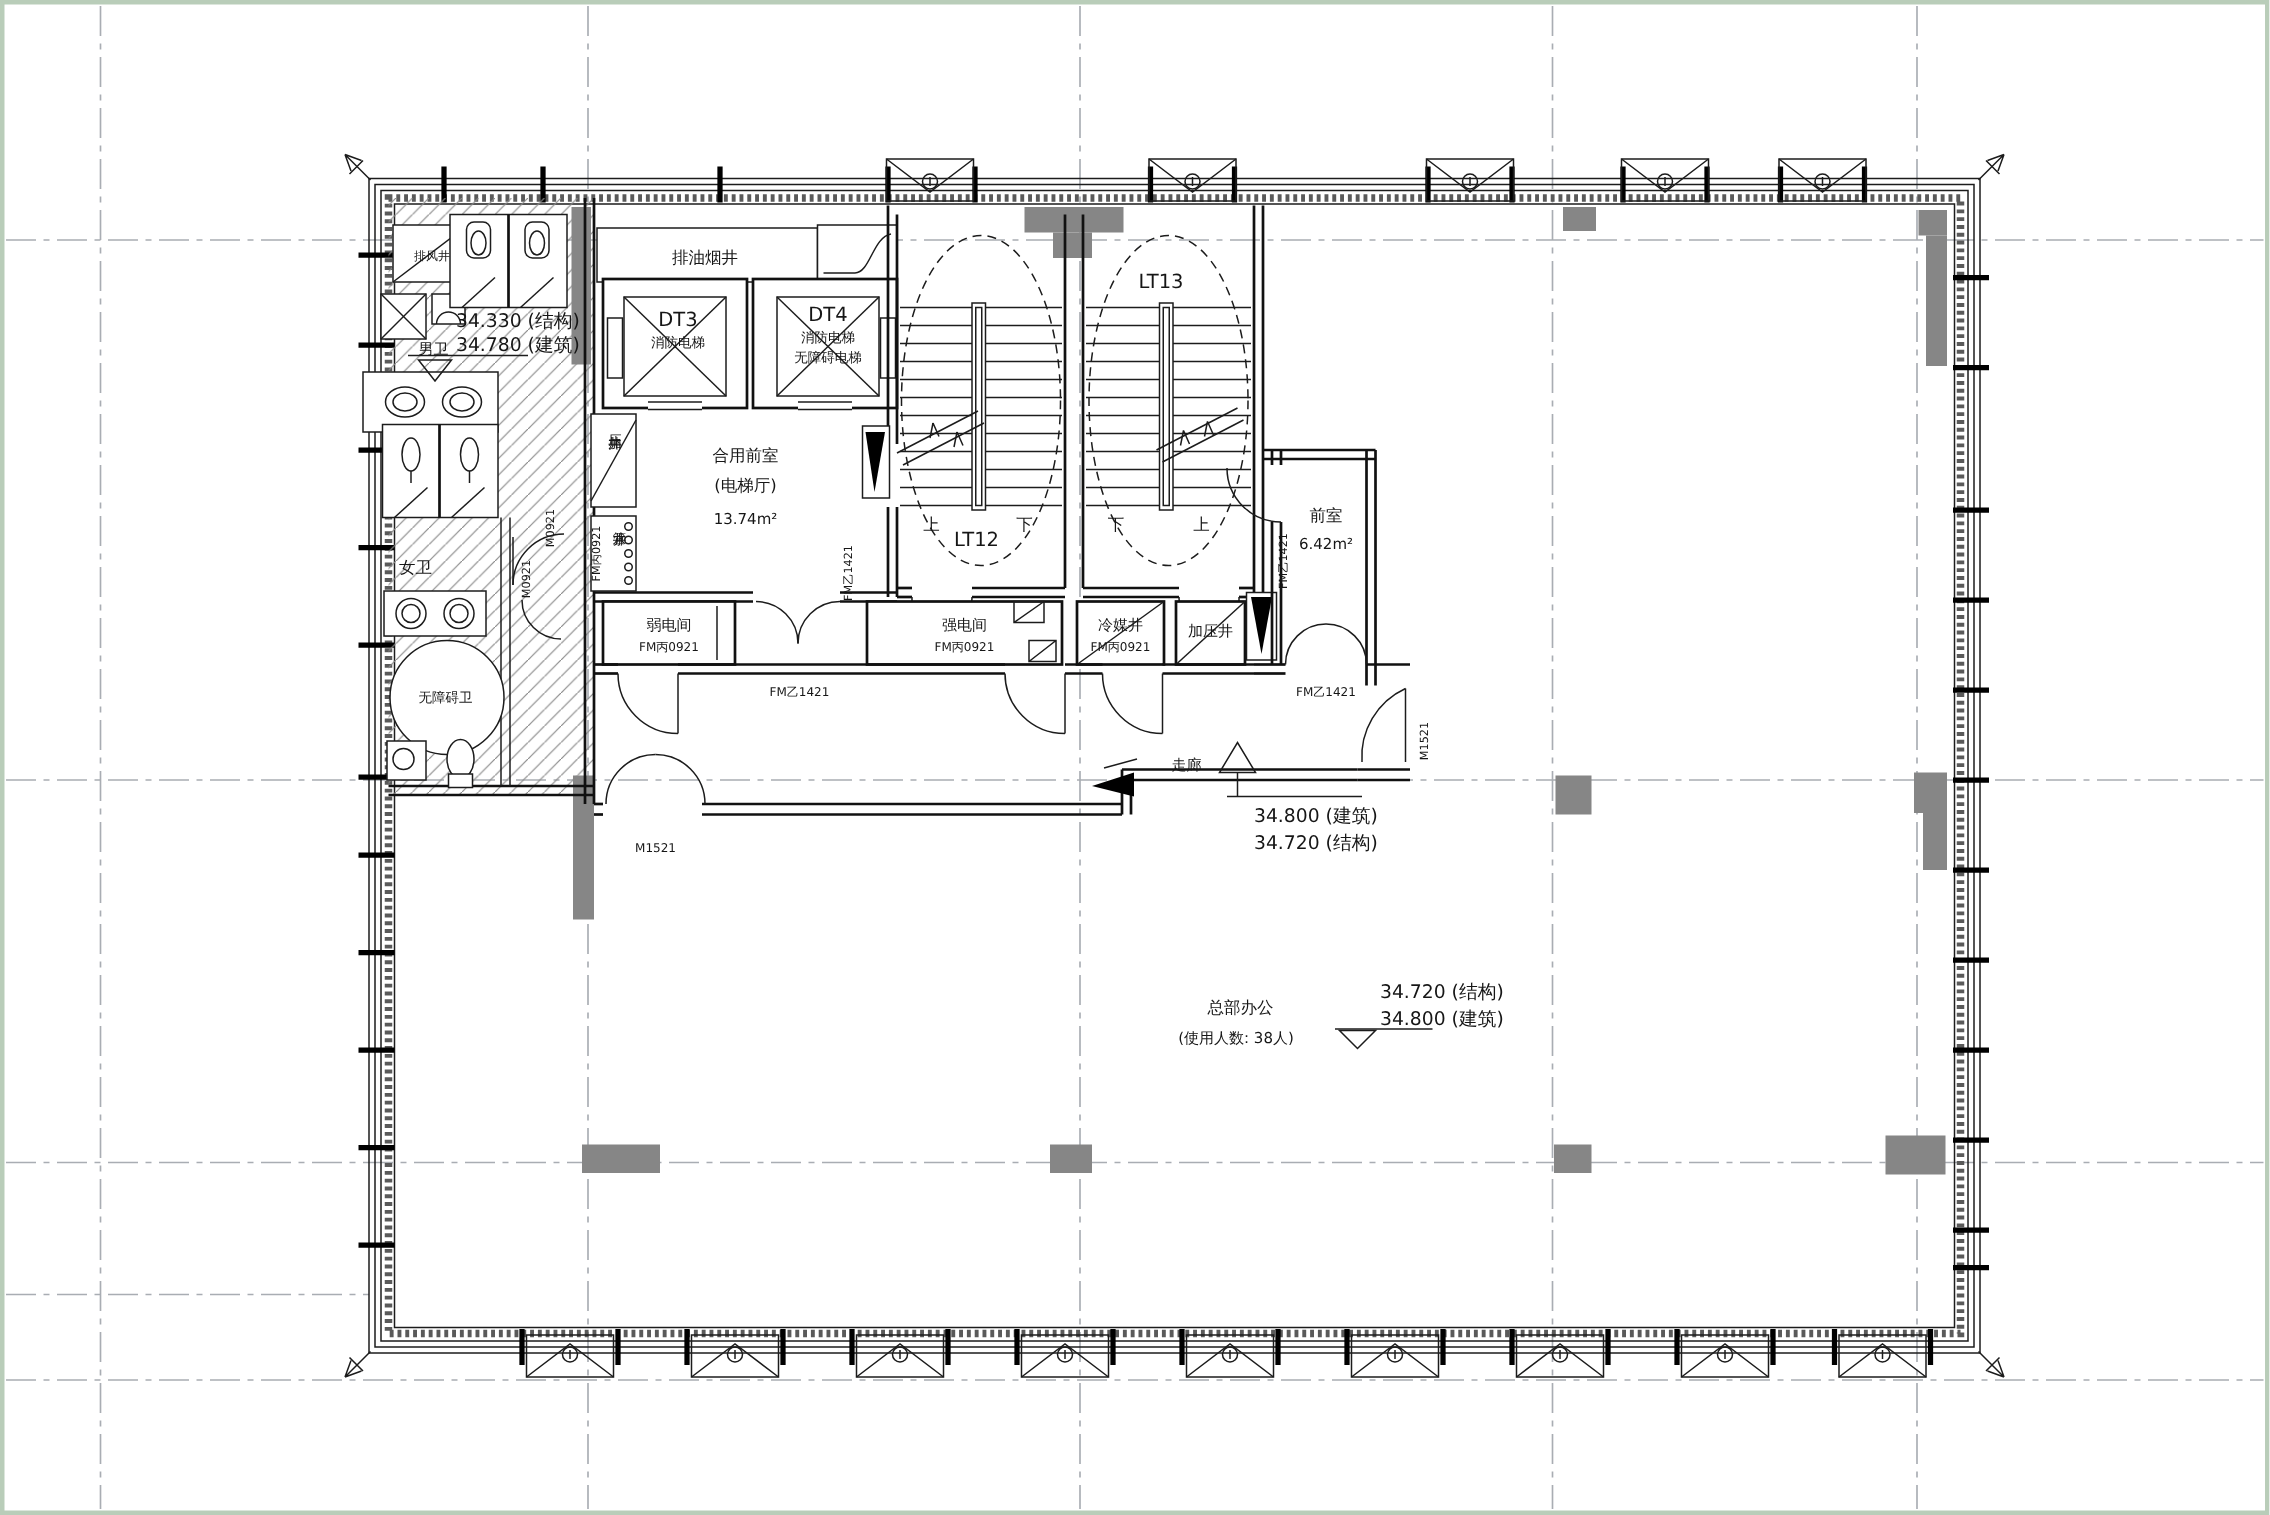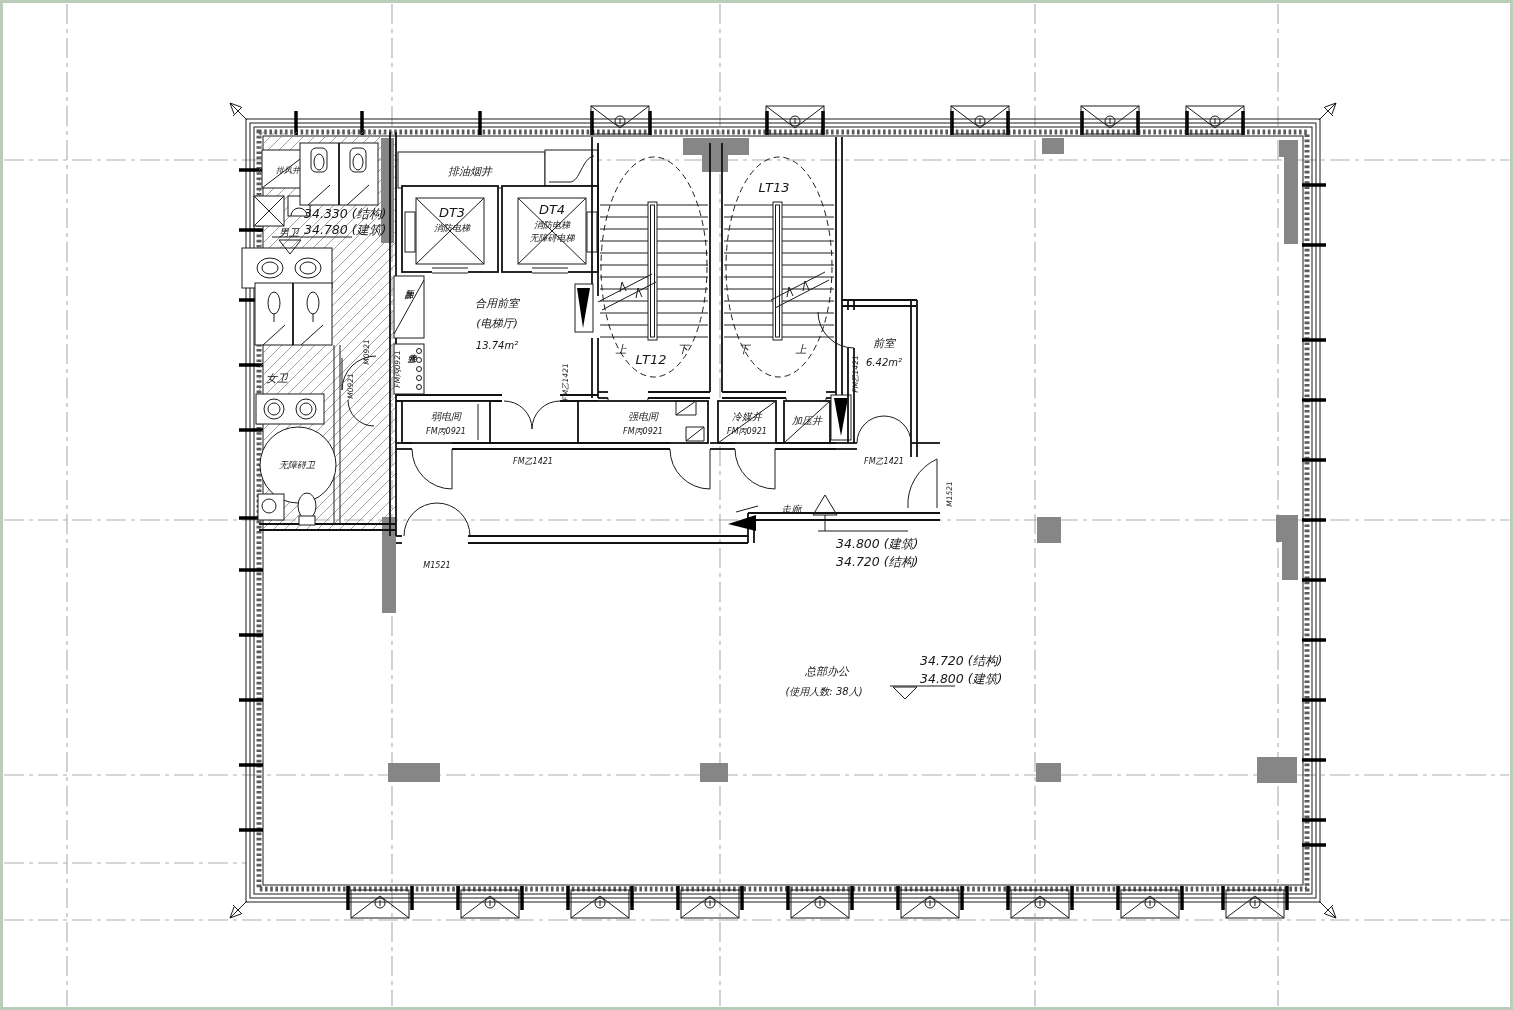--- a/index.html
+++ b/index.html
@@ -1,16 +1,16 @@
 <!DOCTYPE html>
 <html><head>
 <meta charset="utf-8">
 <style>
   html,body{margin:0;padding:0;background:#e8e8e8;}
-  .sheet{width:1513px;height:1010px;position:relative;background:#fff;font-style:italic;}
+  .sheet{width:1513px;height:1010px;position:relative;background:#fff;}
   svg{display:block;}
   svg text{font-family:"DejaVu Sans","Liberation Sans",sans-serif;fill:#161616;}
   .w1{stroke:#1c1c1c;stroke-width:1;fill:none;}
   .w2{stroke:#111;stroke-width:1.8;fill:none;}
   .wf{stroke:#1c1c1c;stroke-width:1;fill:#fff;}
   .wf2{stroke:#111;stroke-width:1.8;fill:#fff;}
   .thick{stroke:#000;stroke-width:3.5;}
   .grid{stroke:#a9adb3;stroke-width:1.1;stroke-dasharray:20 5 4 5;fill:none;}
   .grey{fill:#868686;stroke:none;}
   .dash{stroke-dasharray:6 4;}

